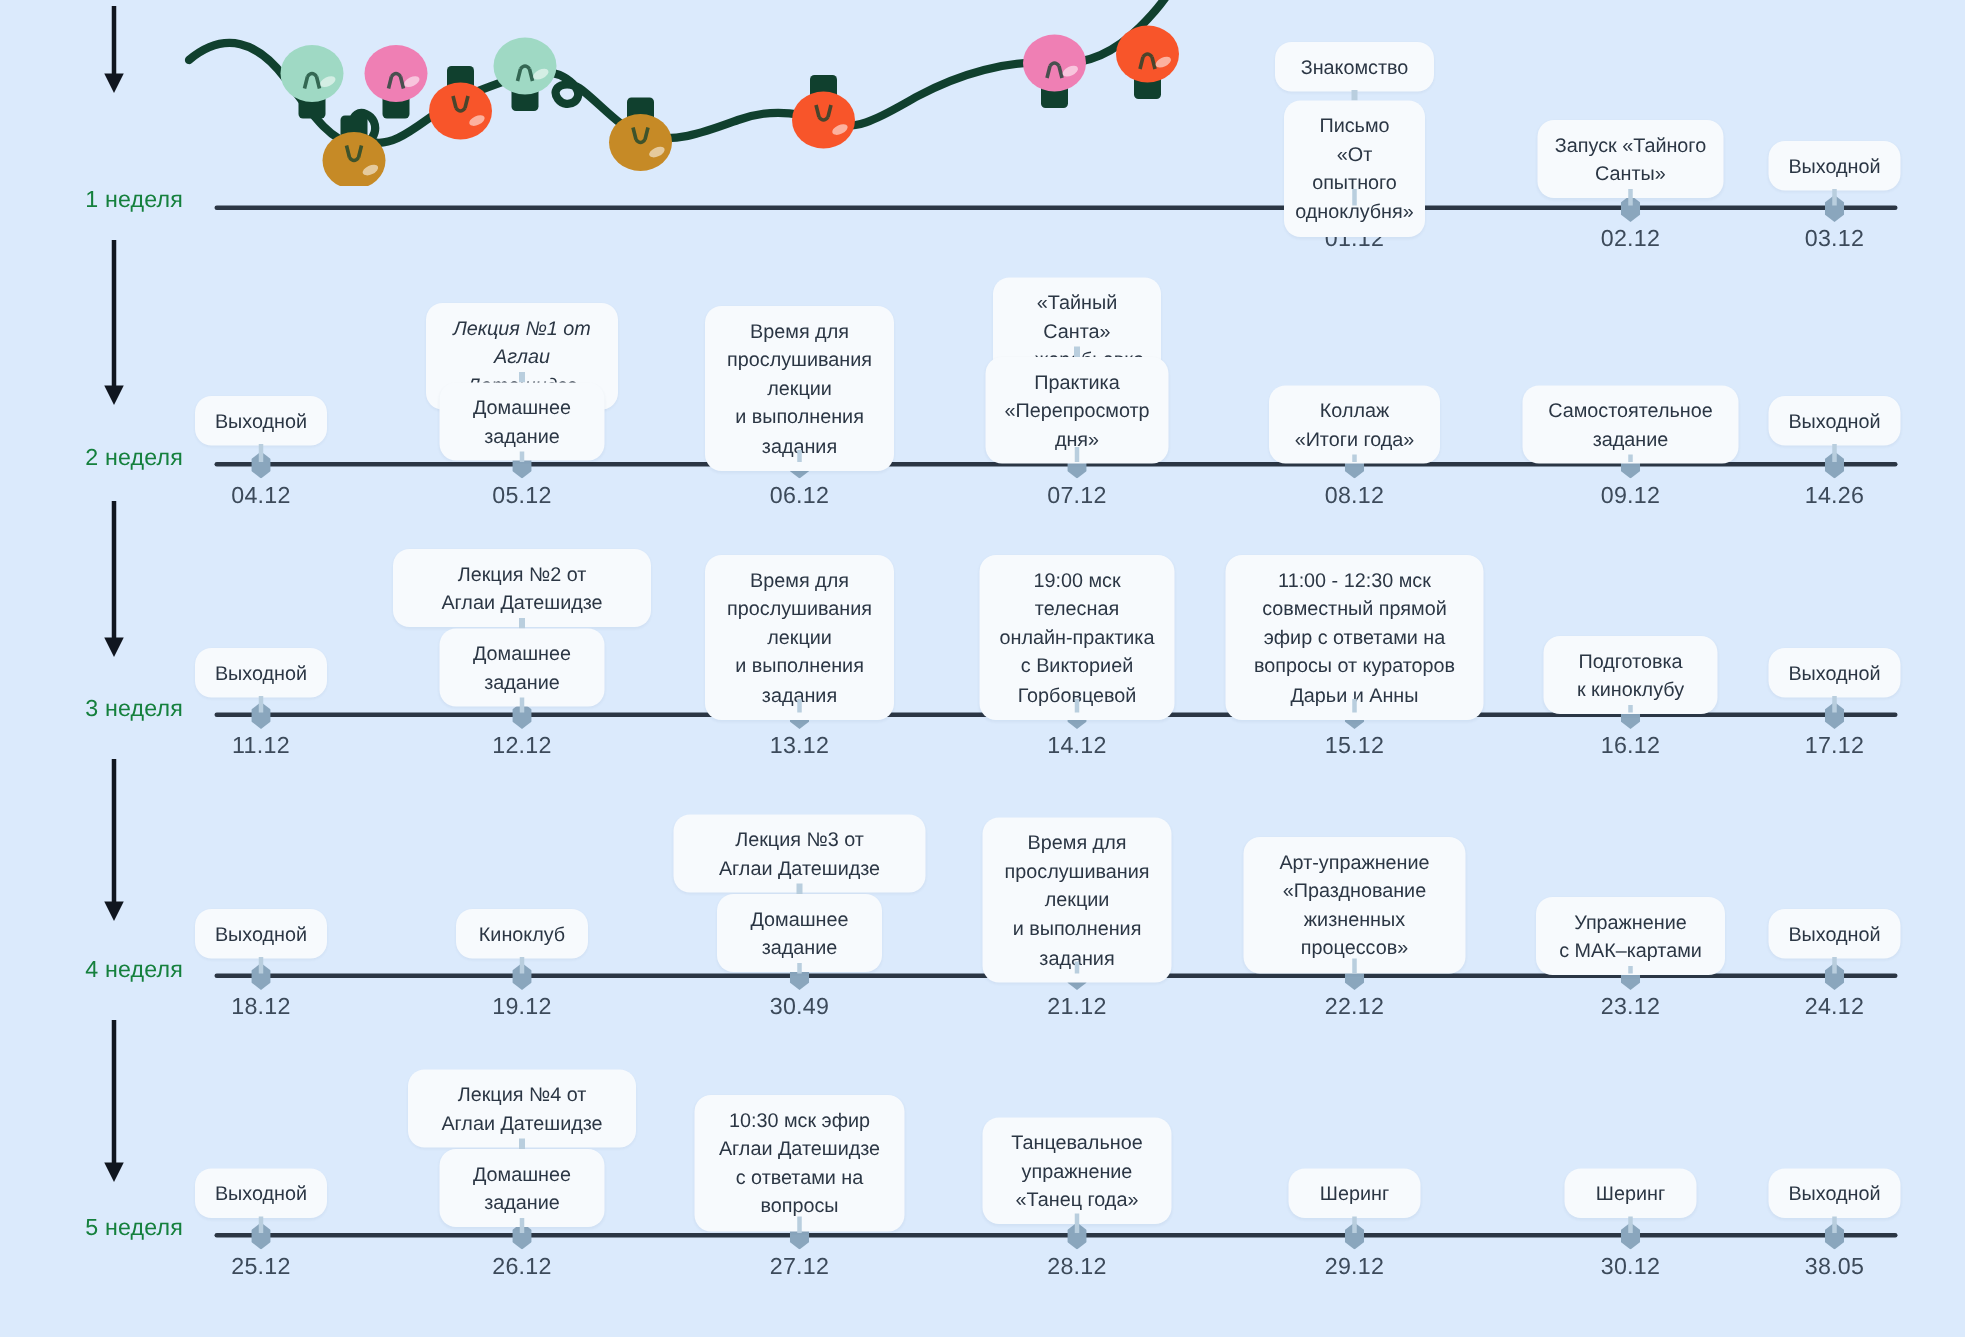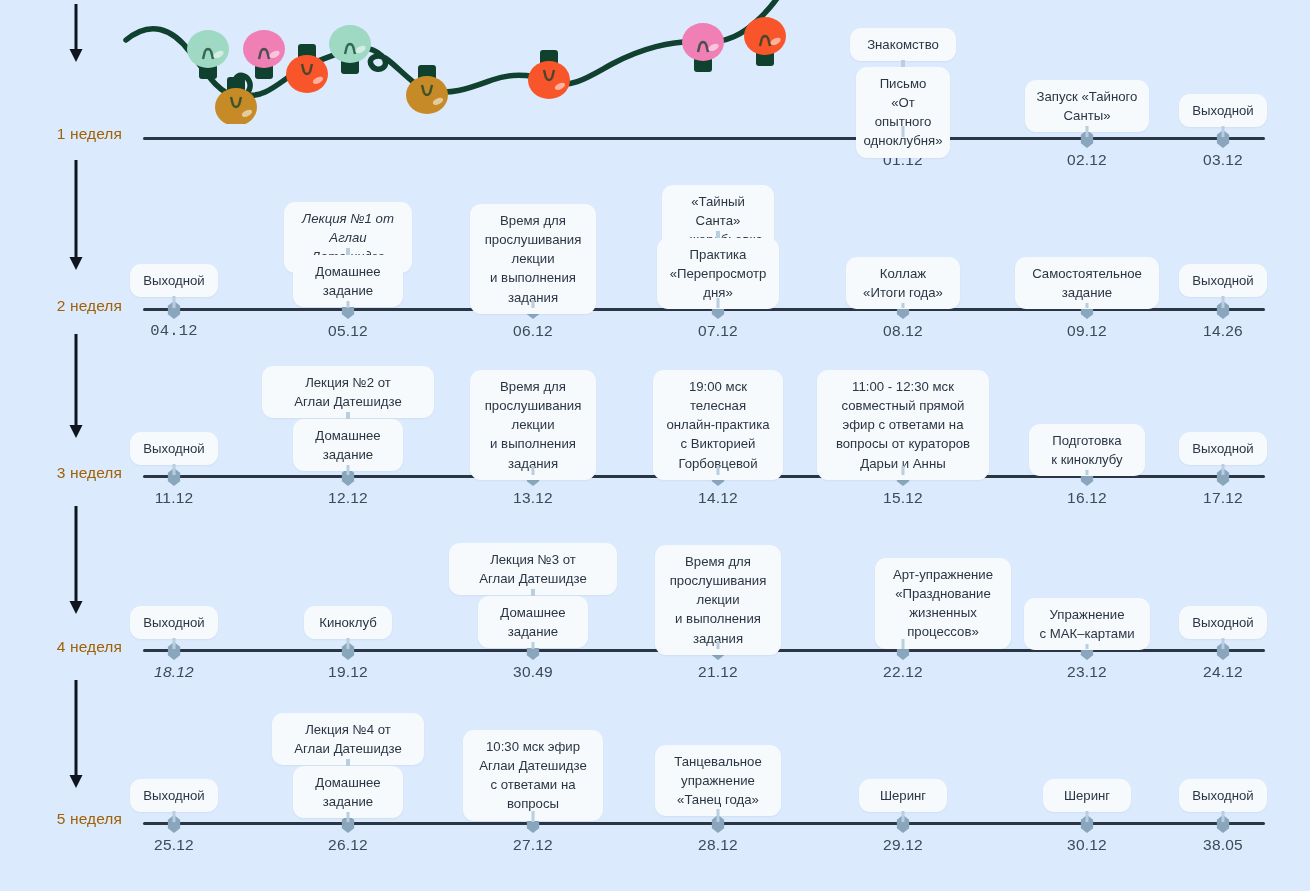--- a/index.html
+++ b/index.html
@@ -23,21 +23,21 @@
     position: absolute;
     left: 120px; top: -6px;
     width: 680px; height: 130px;
     pointer-events: none;
   }
 
   
   .week-label {
     position: absolute;
     text-align: right;
-    color: #a16207;
+    color: #15803d;
     font-size: 15.5px;
     white-space: nowrap;
     letter-spacing: .1px;
   }
   .arrow {
     position: absolute;
     left: 68px;
     width: 16px;
   }
 
@@ -199,21 +199,21 @@
         <div class="stem" style="left: 1223px; top: 126px; height: 11px;"></div>
       </div>
       <div class="row">
         <svg class="arrow" viewBox="0 0 16 110" style="top: 160px; height: 110px;">
           <line x1="8" y1="0" x2="8" y2="98" stroke="#10161f" stroke-width="3"></line>
           <path d="M8,110 L1.5,97 L14.5,97 Z" fill="#10161f"></path>
         </svg>
         <div class="week-label" style="left: 0px; width: 122px; top: 297px;">2 неделя</div>
         <div class="axis" style="left: 143px; width: 1122px; top: 308px;"></div>
         <div class="tick" style="left: 174px; top: 301px;"></div>
-        <div class="datelbl" style="left: 174px; top: 322px; font-family: Liberation Mono, monospace;">04.12</div>
+        <div class="datelbl" style="left: 174px; top: 322px;">04.12</div>
         <div class="card" style="left: 174px; top: 264px; width: 88px; min-height: 32px; display: flex; align-items: center; justify-content: center;">Выходной</div>
         <div class="stem" style="left: 174px; top: 296px; height: 12px;"></div>
         <div class="tick" style="left: 348px; top: 301px;"></div>
         <div class="datelbl" style="left: 348px; top: 322px;">05.12</div>
         <div class="card" style="left: 348px; top: 202px; width: 128px; min-height: 46px; display: flex; align-items: center; justify-content: center; font-style: italic;">Лекция №1 от
 Аглаи Датешидзе</div>
         <div class="connector" style="left: 348px; top: 248px; height: 7px;"></div>
         <div class="card" style="left: 348px; top: 255px; width: 110px; min-height: 46px; display: flex; align-items: center; justify-content: center;">Домашнее
 задание</div>
         <div class="stem" style="left: 348px; top: 301px; height: 7px;"></div>
@@ -303,21 +303,21 @@
         <div class="stem" style="left: 1223px; top: 464px; height: 11px;"></div>
       </div>
       <div class="row">
         <svg class="arrow" viewBox="0 0 16 108" style="top: 506px; height: 108px;">
           <line x1="8" y1="0" x2="8" y2="96" stroke="#10161f" stroke-width="3"></line>
           <path d="M8,108 L1.5,95 L14.5,95 Z" fill="#10161f"></path>
         </svg>
         <div class="week-label" style="left: 0px; width: 122px; top: 638px;">4 неделя</div>
         <div class="axis" style="left: 143px; width: 1122px; top: 649px;"></div>
         <div class="tick" style="left: 174px; top: 642px;"></div>
-        <div class="datelbl" style="left: 174px; top: 663px; font-style: italic;">18.12</div>
+        <div class="datelbl" style="left: 174px; top: 663px;">18.12</div>
         <div class="card" style="left: 174px; top: 606px; width: 88px; min-height: 32px; display: flex; align-items: center; justify-content: center;">Выходной</div>
         <div class="stem" style="left: 174px; top: 638px; height: 11px;"></div>
         <div class="tick" style="left: 348px; top: 642px;"></div>
         <div class="datelbl" style="left: 348px; top: 663px;">19.12</div>
         <div class="card" style="left: 348px; top: 606px; width: 88px; min-height: 32px; display: flex; align-items: center; justify-content: center;">Киноклуб</div>
         <div class="stem" style="left: 348px; top: 638px; height: 11px;"></div>
         <div class="tick" style="left: 533px; top: 642px;"></div>
         <div class="datelbl" style="left: 533px; top: 663px;">30.49</div>
         <div class="card" style="left: 533px; top: 543px; width: 168px; min-height: 46px; display: flex; align-items: center; justify-content: center;">Лекция №3 от
 Аглаи Датешидзе</div>
@@ -328,21 +328,21 @@
         <div class="tick" style="left: 718px; top: 642px;"></div>
         <div class="datelbl" style="left: 718px; top: 663px;">21.12</div>
         <div class="card" style="left: 718px; top: 545px; width: 126px; min-height: 96px; display: flex; align-items: center; justify-content: center;">Время для
 прослушивания
 лекции
 и выполнения
 задания</div>
         <div class="stem" style="left: 718px; top: 641px; height: 8px;"></div>
         <div class="tick" style="left: 903px; top: 642px;"></div>
         <div class="datelbl" style="left: 903px; top: 663px;">22.12</div>
-        <div class="card" style="left: 903px; top: 558px; width: 136px; min-height: 81px; display: flex; align-items: center; justify-content: center; margin-left: 40px;">Арт-упражнение
+        <div class="card" style="left: 903px; top: 558px; width: 148px; min-height: 81px; display: flex; align-items: center; justify-content: center;">Арт-упражнение
 «Празднование
 жизненных
 процессов»</div>
         <div class="stem" style="left: 903px; top: 639px; height: 10px;"></div>
         <div class="tick" style="left: 1087px; top: 642px;"></div>
         <div class="datelbl" style="left: 1087px; top: 663px;">23.12</div>
         <div class="card" style="left: 1087px; top: 598px; width: 126px; min-height: 46px; display: flex; align-items: center; justify-content: center;">Упражнение
 с МАК–картами</div>
         <div class="stem" style="left: 1087px; top: 644px; height: 5px;"></div>
         <div class="tick" style="left: 1223px; top: 642px;"></div>

